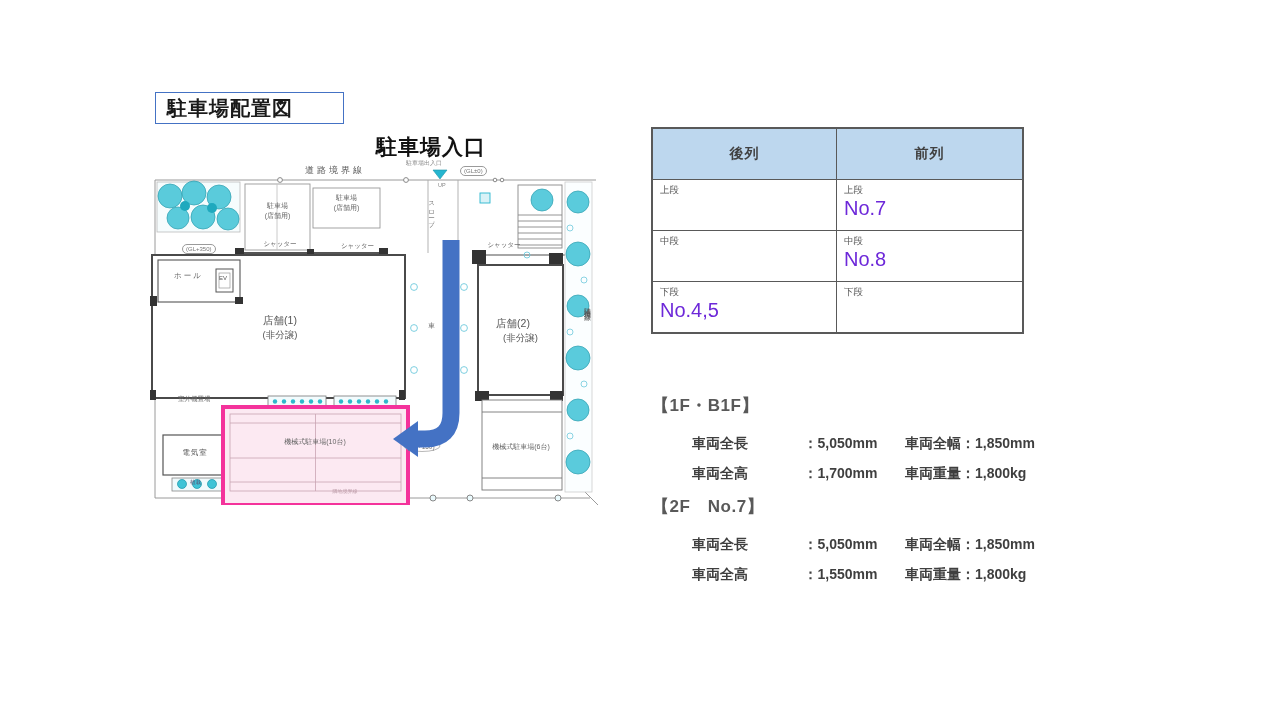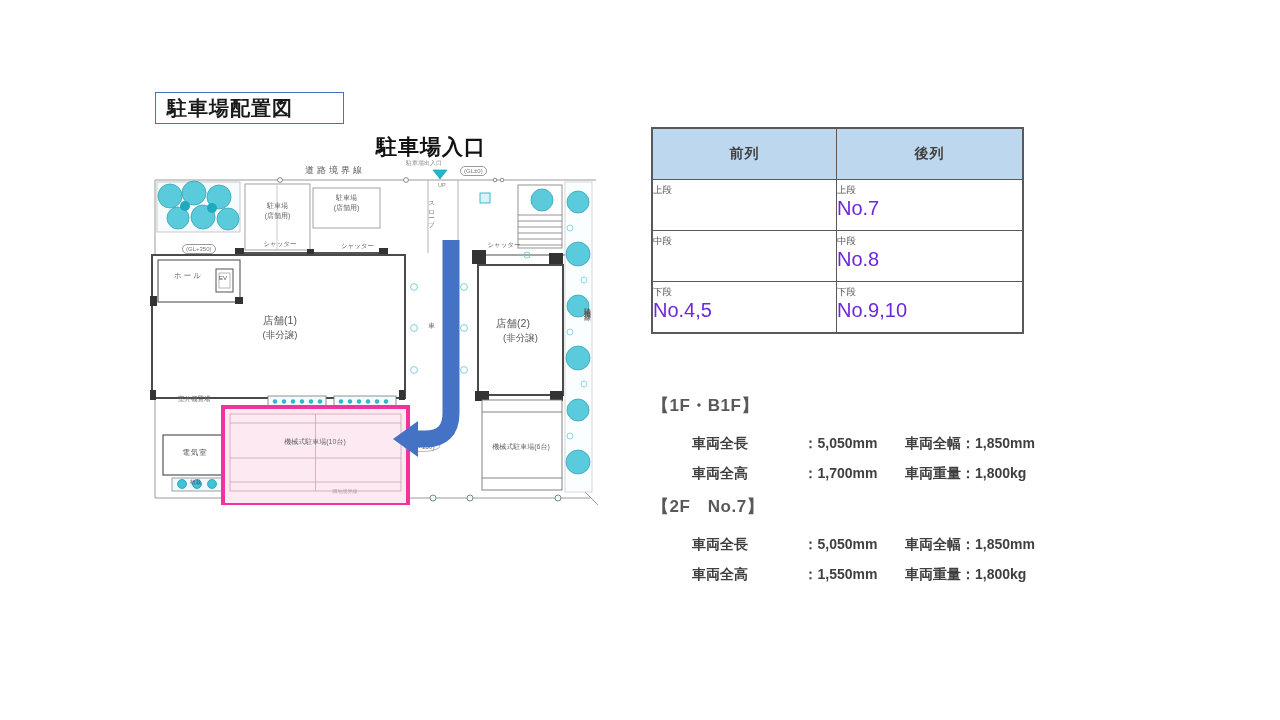--- a/index.html
+++ b/index.html
@@ -22,21 +22,21 @@
   .vtxt { writing-mode:vertical-rl; letter-spacing:1.5px; }
 
   
   .ptable { position:absolute; left:651px; top:127px; width:373px; border:2px solid #595959; background:#fff; }
   .thead, .trow { display:grid; grid-template-columns:183px 1fr; }
   .thead { height:50px; }
   .th { background:#BDD7EE; display:flex; align-items:center; justify-content:center;
         font-size:14px; font-weight:bold; color:#404040; border-left:1px solid #595959; letter-spacing:1px; }
   .th:first-child { border-left:none; }
   .trow { height:51px; border-top:1px solid #595959; }
-  .td { padding:4px 0; border-left:1px solid #595959; }
+  .td { padding:4px 7px; border-left:1px solid #595959; }
   .td:first-child { border-left:none; }
   .tier { font-size:9.5px; color:#595959; }
   .val { font-size:20px; font-weight:normal; color:#6d28d9; text-align:left; line-height:1.15; }
 
   
   .spec { position:absolute; left:652px; width:440px; }
   .spec-1 { top:394px; } .spec-2 { top:495px; }
   .spec-h { font-size:17px; font-weight:bold; color:#595959; margin-bottom:16px; letter-spacing:0.5px; }
   .spec-rows { margin-left:40px; }
   .spec-row { margin-bottom:9px; font-size:14px; font-weight:bold; color:#3f3f3f; line-height:20px; }
@@ -258,22 +258,22 @@
     <div class="plbl ctr" style="left:85px; top:278px; width:160px; font-size:7px;">機械式駐車場(10台)</div>
     <div class="plbl ctr" style="left:330px; top:283px; width:82px; font-size:7px;">機械式駐車場(6台)</div>
 
     <div class="plbl" style="left:278px; top:162px; font-size:7px;">車</div>
     <div class="plbl vtxt" style="left:434px; top:142px; font-size:7px; color:#555;">隣地境界線</div>
     <div class="plbl ctr" style="left:160px; top:329px; width:70px; font-size:5px; color:#bb9aa6;">隣地境界線</div>
   </div>
 
   <div class="ptable">
     <div class="thead">
+      <div class="th">後列</div>
       <div class="th">前列</div>
-      <div class="th">後列</div>
     </div>
     <div class="trow">
       <div class="td">
         <div class="tier">上段</div>
         <div class="val"></div>
       </div>
       <div class="td">
         <div class="tier">上段</div>
         <div class="val">No.7</div>
       </div>
@@ -288,21 +288,20 @@
         <div class="val">No.8</div>
       </div>
     </div>
     <div class="trow">
       <div class="td">
         <div class="tier">下段</div>
         <div class="val">No.4,5</div>
       </div>
       <div class="td">
         <div class="tier">下段</div>
-        <div class="val">No.9,10</div>
       </div>
     </div>
   </div>
 
   <div class="spec spec-1">
     <div class="spec-h">【1F・B1F】</div>
     <div class="spec-rows">
       <div class="spec-row">
         <span class="sl1">車両全長</span><span class="sv1">：5,050mm</span><span class="sl2">車両全幅</span><span>：1,850mm</span>
       </div>

